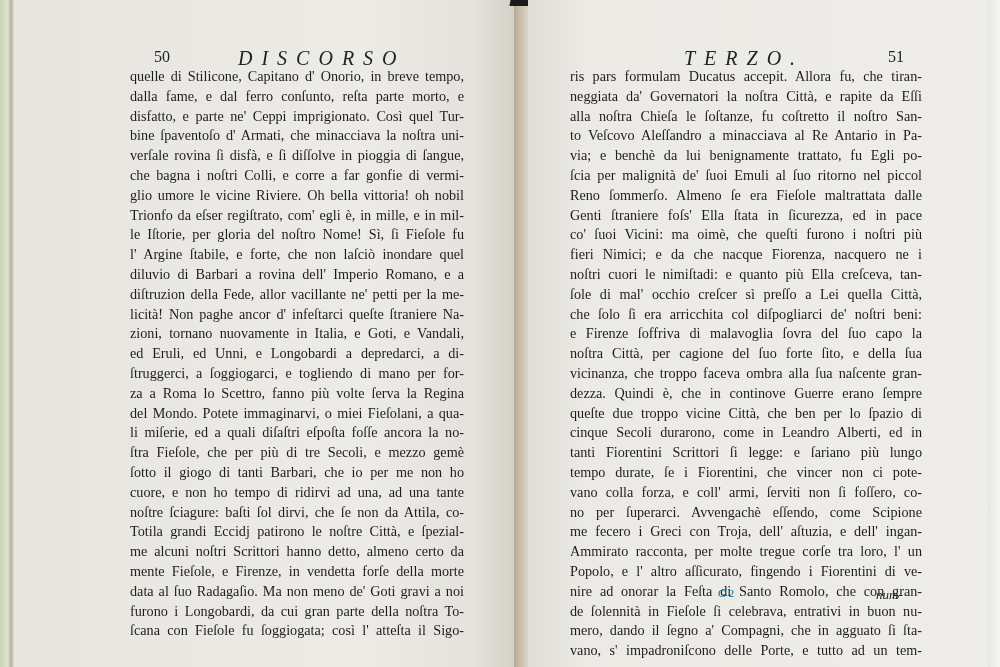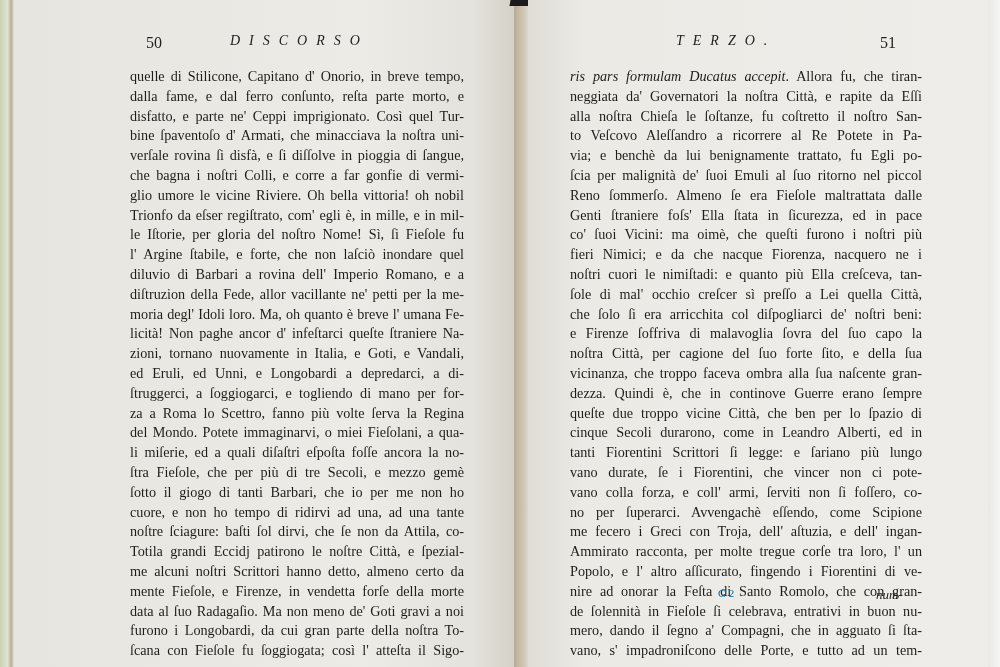--- a/index.html
+++ b/index.html
@@ -31,33 +31,33 @@
   }
   .page-right {
     left:528px; width:460px;
     background:linear-gradient(90deg,#dedcd5 0%,#ebeae5 12%,#eeede9 100%);
   }
   .right-edge {
     position:absolute; left:988px; top:0; width:12px; height:667px;
     background:linear-gradient(90deg,#e9e8e3,#f6f6f4);
   }
   .running-head {
-    position:absolute; top:33px; font-size:17px; color:#222;
+    position:absolute; top:47px; font-size:17px; color:#222;margin-left:8px;
   }
   .pg-num { font-size:16px; }
   .title-word {
-    font-style:italic; letter-spacing:9px; font-size:14px;
+    font-style:italic; letter-spacing:9px; font-size:20px;
   }
   .text-block {
     position:absolute; top:67px;
     font-size:14.2px; line-height:19.8px; color:#1f1d1a;
     text-align:justify;
   }
   .line { display:block; white-space:nowrap; text-align-last:justify; }
-  .it { font-style:italic; }
+  .it { }
   .sig { position:absolute; top:587px; font-size:11px; color:#0369a1; }
   .catch { position:absolute; top:587px; font-size:13px; font-style:italic; color:#222; }
 </style>
 </head>
 <body>
 
 <div class="spread">
   <div class="left-edge"></div>
 
   <div class="page page-left"></div>
@@ -77,21 +77,20 @@
     <span class="line">disfatto, e parte ne' Ceppi imprigionato. Così quel Tur-</span>
     <span class="line">bine ſpaventoſo d' Armati, che minacciava la noſtra uni-</span>
     <span class="line">verſale rovina ſi disfà, e ſi diſſolve in pioggia di ſangue,</span>
     <span class="line">che bagna i noſtri Colli, e corre a far gonfie di vermi-</span>
     <span class="line">glio umore le vicine Riviere. Oh bella vittoria! oh nobil</span>
     <span class="line">Trionfo da eſser regiſtrato, com' egli è, in mille, e in mil-</span>
     <span class="line">le Iſtorie, per gloria del noſtro Nome! Sì, ſi Fieſole fu</span>
     <span class="line">l' Argine ſtabile, e forte, che non laſciò inondare quel</span>
     <span class="line">diluvio di Barbari a rovina dell' Imperio Romano, e a</span>
     <span class="line">diſtruzion della Fede, allor vacillante ne' petti per la me-</span>
-    <span class="line">moria degl' Idoli loro. Ma, oh quanto è breve l' umana Fe-</span>
     <span class="line">licità! Non paghe ancor d' infeſtarci queſte ſtraniere Na-</span>
     <span class="line">zioni, tornano nuovamente in Italia, e Goti, e Vandali,</span>
     <span class="line">ed Eruli, ed Unni, e Longobardi a depredarci, a di-</span>
     <span class="line">ſtruggerci, a ſoggiogarci, e togliendo di mano per for-</span>
     <span class="line">za a Roma lo Scettro, fanno più volte ſerva la Regina</span>
     <span class="line">del Mondo. Potete immaginarvi, o miei Fieſolani, a qua-</span>
     <span class="line">li miſerie, ed a quali diſaſtri eſpoſta foſſe ancora la no-</span>
     <span class="line">ſtra Fieſole, che per più di tre Secoli, e mezzo gemè</span>
     <span class="line">ſotto il giogo di tanti Barbari, che io per me non ho</span>
     <span class="line">cuore, e non ho tempo di ridirvi ad una, ad una tante</span>
@@ -107,38 +106,38 @@
 
   <div class="running-head title-word" style="left:676px;">TERZO.</div>
   <div class="running-head" style="left:880px;">
     <span class="pg-num">51</span>
   </div>
 
   <div class="text-block" id="right-text" style="left:570px; width:352px;">
     <span class="line"><span class="it">ris pars formulam Ducatus accepit</span><span>. Allora fu, che tiran-</span></span>
     <span class="line">neggiata da' Governatori la noſtra Città, e rapite da Eſſi</span>
     <span class="line">alla noſtra Chieſa le ſoſtanze, fu coſtretto il noſtro San-</span>
-    <span class="line">to Veſcovo Aleſſandro a ricorrere al Re Potete in Pa-</span>
+    <span class="line">to Veſcovo Aleſſandro a minacciava al Re Antario in Pa-</span>
     <span class="line">via; e benchè da lui benignamente trattato, fu Egli po-</span>
     <span class="line">ſcia per malignità de' ſuoi Emuli al ſuo ritorno nel piccol</span>
     <span class="line">Reno ſommerſo. Almeno ſe era Fieſole maltrattata dalle</span>
     <span class="line">Genti ſtraniere foſs' Ella ſtata in ſicurezza, ed in pace</span>
     <span class="line">co' ſuoi Vicini: ma oimè, che queſti furono i noſtri più</span>
     <span class="line">fieri Nimici; e da che nacque Fiorenza, nacquero ne i</span>
     <span class="line">noſtri cuori le nimiſtadi: e quanto più Ella creſceva, tan-</span>
     <span class="line">ſole di mal' occhio creſcer sì preſſo a Lei quella Città,</span>
     <span class="line">che ſolo ſi era arricchita col diſpogliarci de' noſtri beni:</span>
     <span class="line">e Firenze ſoffriva di malavoglia ſovra del ſuo capo la</span>
     <span class="line">noſtra Città, per cagione del ſuo forte ſito, e della ſua</span>
     <span class="line">vicinanza, che troppo faceva ombra alla ſua naſcente gran-</span>
     <span class="line">dezza. Quindi è, che in continove Guerre erano ſempre</span>
     <span class="line">queſte due troppo vicine Città, che ben per lo ſpazio di</span>
     <span class="line">cinque Secoli durarono, come in Leandro Alberti, ed in</span>
     <span class="line">tanti Fiorentini Scrittori ſi legge: e ſariano più lungo</span>
-    <span class="line">vano durate, ſe i Fiorentini, che vincer non ci pote-</span>
+    <span class="line">tempo durate, ſe i Fiorentini, che vincer non ci pote-</span>
     <span class="line">vano colla forza, e coll' armi, ſerviti non ſi foſſero, co-</span>
     <span class="line">no per ſuperarci. Avvengachè eſſendo, come Scipione</span>
     <span class="line">me fecero i Greci con Troja, dell' aſtuzia, e dell' ingan-</span>
     <span class="line">Ammirato racconta, per molte tregue corſe tra loro, l' un</span>
     <span class="line">Popolo, e l' altro aſſicurato, fingendo i Fiorentini di ve-</span>
     <span class="line">nire ad onorar la Feſta di Santo Romolo, che con gran-</span>
     <span class="line">de ſolennità in Fieſole ſi celebrava, entrativi in buon nu-</span>
     <span class="line">mero, dando il ſegno a' Compagni, che in agguato ſi ſta-</span>
     <span class="line">vano, s' impadroniſcono delle Porte, e tutto ad un tem-</span>
 

